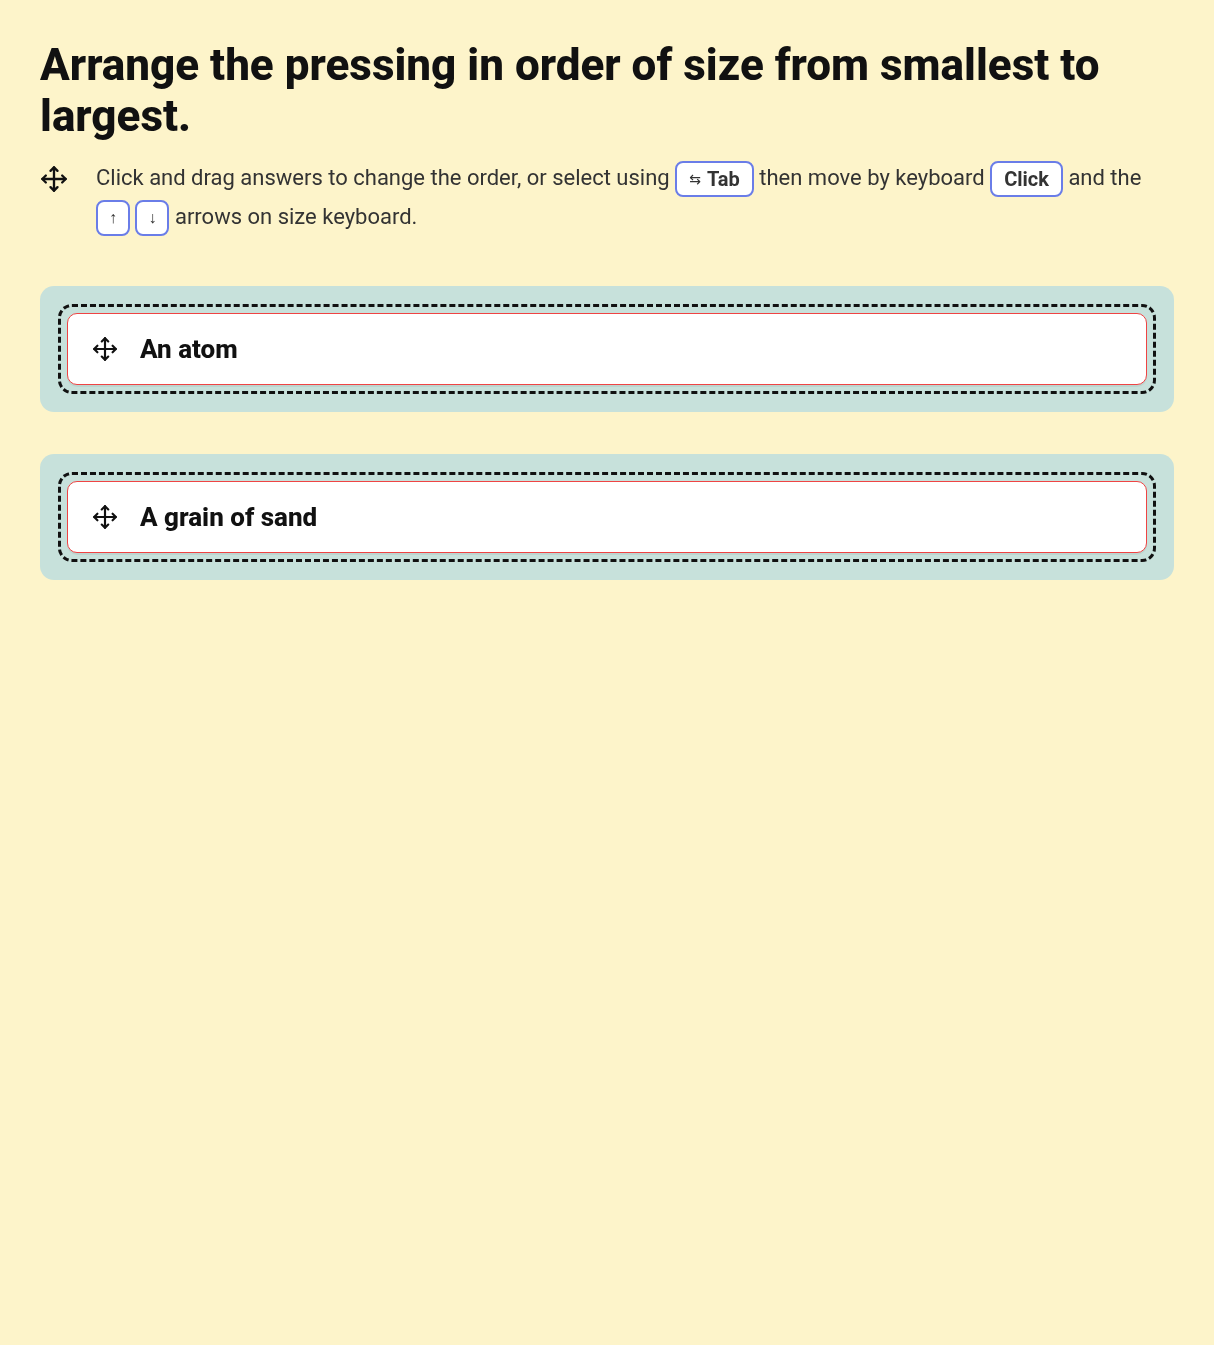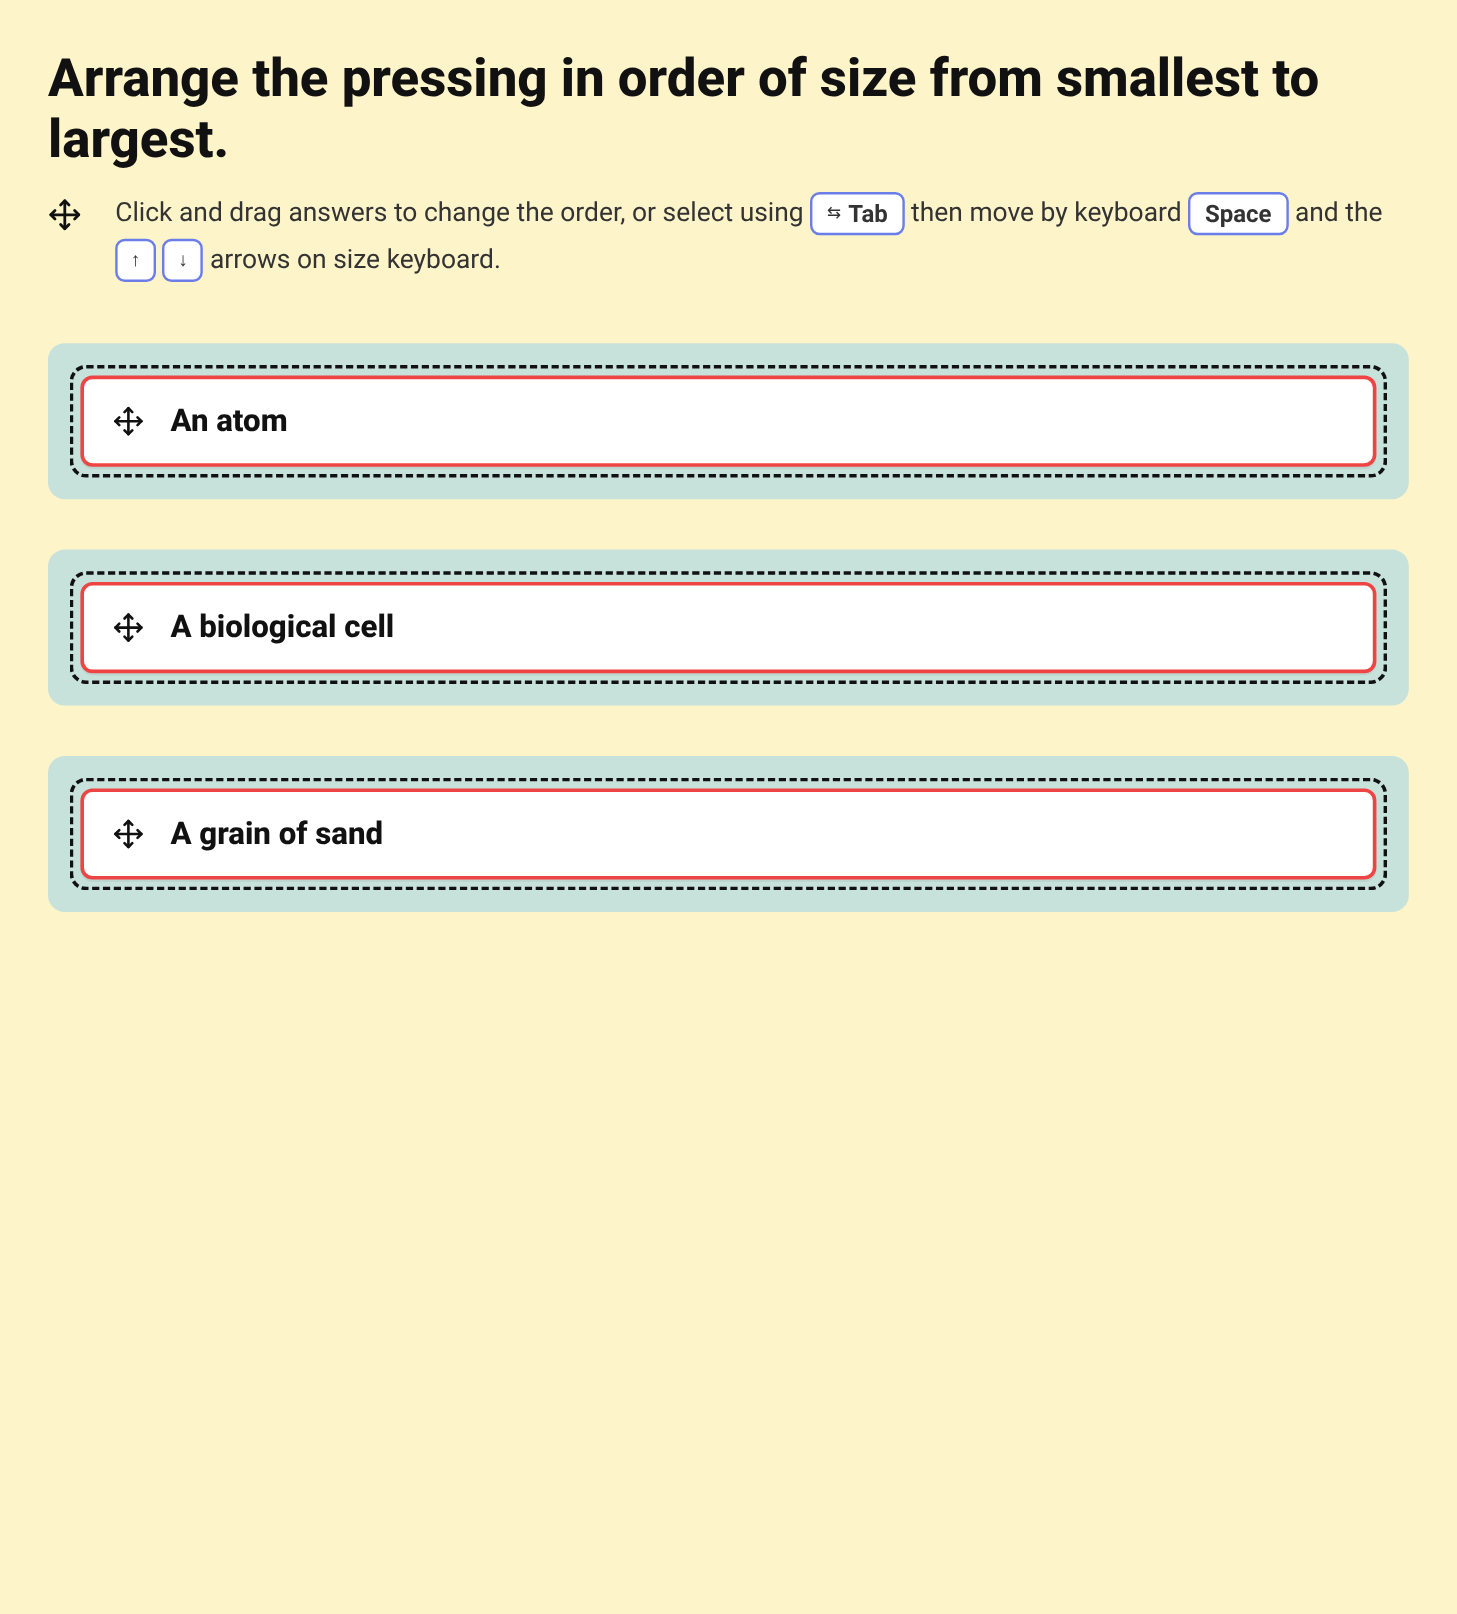--- a/index.html
+++ b/index.html
@@ -76,21 +76,21 @@
     border-radius: 14px;
     padding: 18px;
   }
   .dashed-slot {
     border: 3px dashed #111;
     border-radius: 14px;
     padding: 6px;
   }
   .answer-card {
     background: #fff;
-    border: 3px solid #ef4444;
+    border: 1px solid #ef4444;
     border-radius: 10px;
     box-shadow: 0 2px 0 rgba(0,0,0,0.05);
     display: flex;
     align-items: center;
     gap: 22px;
     padding: 20px 24px;
     cursor: grab;
   }
   .answer-label {
     font-size: 26px;
@@ -118,21 +118,21 @@
     </svg>
   </span>
   <div class="instructions-text">
     <span>Click and drag answers to change the order, or select using </span>
     <span class="kbd">
       <span class="tab-glyph">⇆</span>
       <span>Tab</span>
     </span>
     <span> then move by keyboard </span>
     <span class="kbd">
-      <span>Space</span>
+      <span>Click</span>
     </span>
     <span> and the </span>
     <span class="kbd small">
       <span class="arrow-glyph">↑</span>
     </span>
     <span class="kbd small">
       <span class="arrow-glyph">↓</span>
     </span>
     <span> arrows on size keyboard.</span>
   </div>
@@ -152,37 +152,20 @@
             <path d="M5 9 L2 12 L5 15"></path>
               <path d="M19 9 L22 12 L19 15"></path>
           </svg>
         </span>
         <span class="answer-label">An atom</span>
       </div>
     </div>
   </div>
 
 
-  <div class="dropzone">
-    <div class="dashed-slot">
-      <div class="answer-card">
-        <span class="move-icon">
-          <svg width="26" height="26" viewBox="0 0 24 24" fill="none" stroke="#111" stroke-width="2" stroke-linecap="round" stroke-linejoin="round">
-            <path d="M12 2 L12 22"></path>
-              <path d="M2 12 L22 12"></path>
-            <path d="M9 5 L12 2 L15 5"></path>
-              <path d="M9 19 L12 22 L15 19"></path>
-            <path d="M5 9 L2 12 L5 15"></path>
-              <path d="M19 9 L22 12 L19 15"></path>
-          </svg>
-        </span>
-        <span class="answer-label">A biological cell</span>
-      </div>
-    </div>
-  </div>
 
 
   <div class="dropzone">
     <div class="dashed-slot">
       <div class="answer-card">
         <span class="move-icon">
           <svg width="26" height="26" viewBox="0 0 24 24" fill="none" stroke="#111" stroke-width="2" stroke-linecap="round" stroke-linejoin="round">
             <path d="M12 2 L12 22"></path>
               <path d="M2 12 L22 12"></path>
             <path d="M9 5 L12 2 L15 5"></path>

